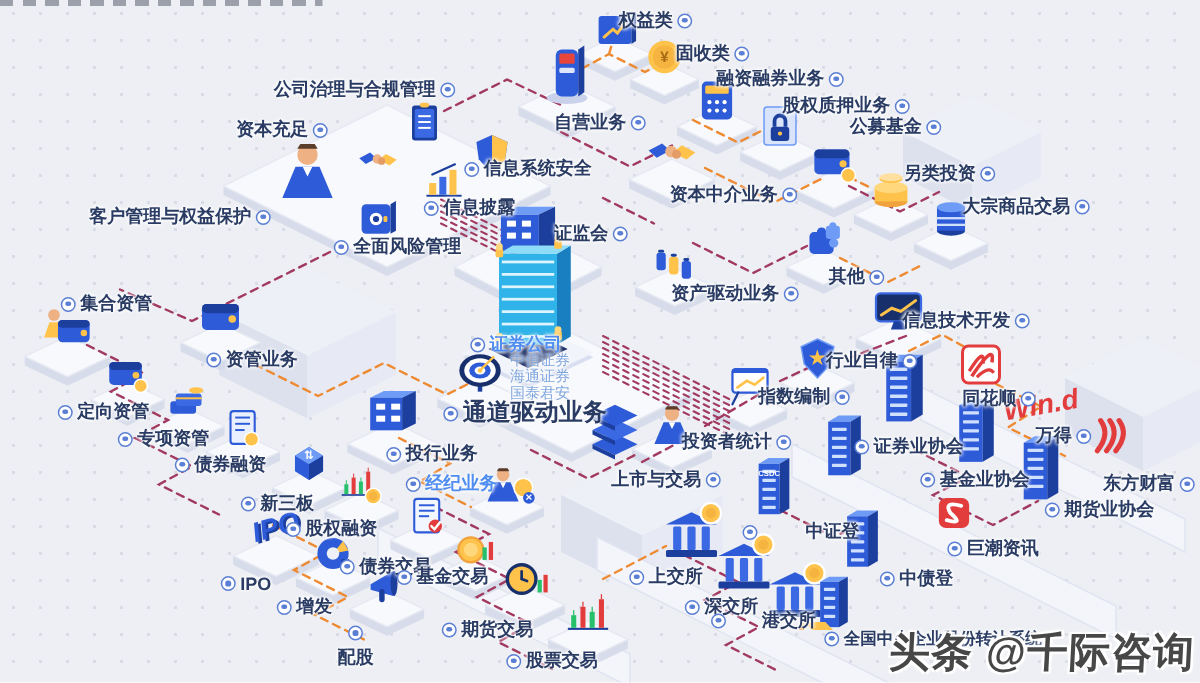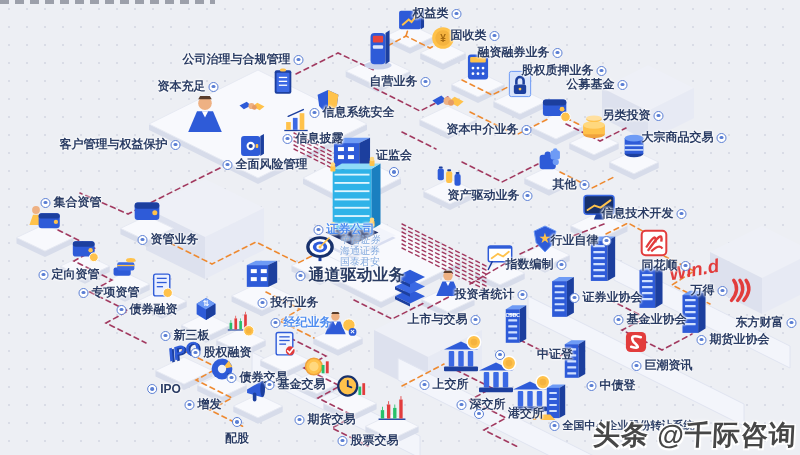--- a/index.html
+++ b/index.html
@@ -699,33 +699,33 @@
         <span class="mk">
           <i></i>
         </span>
       </div>
       <div class="node" style="left: 644px; top: 205px; color: rgb(42, 60, 100); font-size: 12px; justify-content: flex-end;">
         <span>信息技术开发</span>
         <span class="mk">
           <i></i>
         </span>
       </div>
-      <div class="node" style="left: 394px; top: 147px; color: rgb(42, 60, 100); font-size: 12px; flex-direction: column;">
+      <div class="node" style="left: 394px; top: 147px; color: rgb(42, 60, 100); font-size: 12px;">
         <span>证监会</span>
         <span class="mk">
           <i></i>
         </span>
       </div>
       <div class="node" style="left: 344px; top: 221px; color: rgb(79, 141, 240); font-size: 12px;">
         <span class="mk">
           <i></i>
         </span>
         <span>证券公司</span>
       </div>
-      <div class="node" style="left: 360px; top: 233px; color: rgb(127, 166, 221); font-size: 10px; font-weight: normal; font-style: italic;">
+      <div class="node" style="left: 360px; top: 233px; color: rgb(127, 166, 221); font-size: 10px; font-weight: normal;">
         <span>中信证券</span>
       </div>
       <div class="node" style="left: 360px; top: 244px; color: rgb(127, 166, 221); font-size: 10px; font-weight: normal;">
         <span>海通证券</span>
       </div>
       <div class="node" style="left: 360px; top: 255px; color: rgb(127, 166, 221); font-size: 10px; font-weight: normal;">
         <span>国泰君安</span>
       </div>
       <div class="node" style="left: 350px; top: 265px; color: rgb(42, 60, 100); font-size: 16px;">
         <span class="mk">

